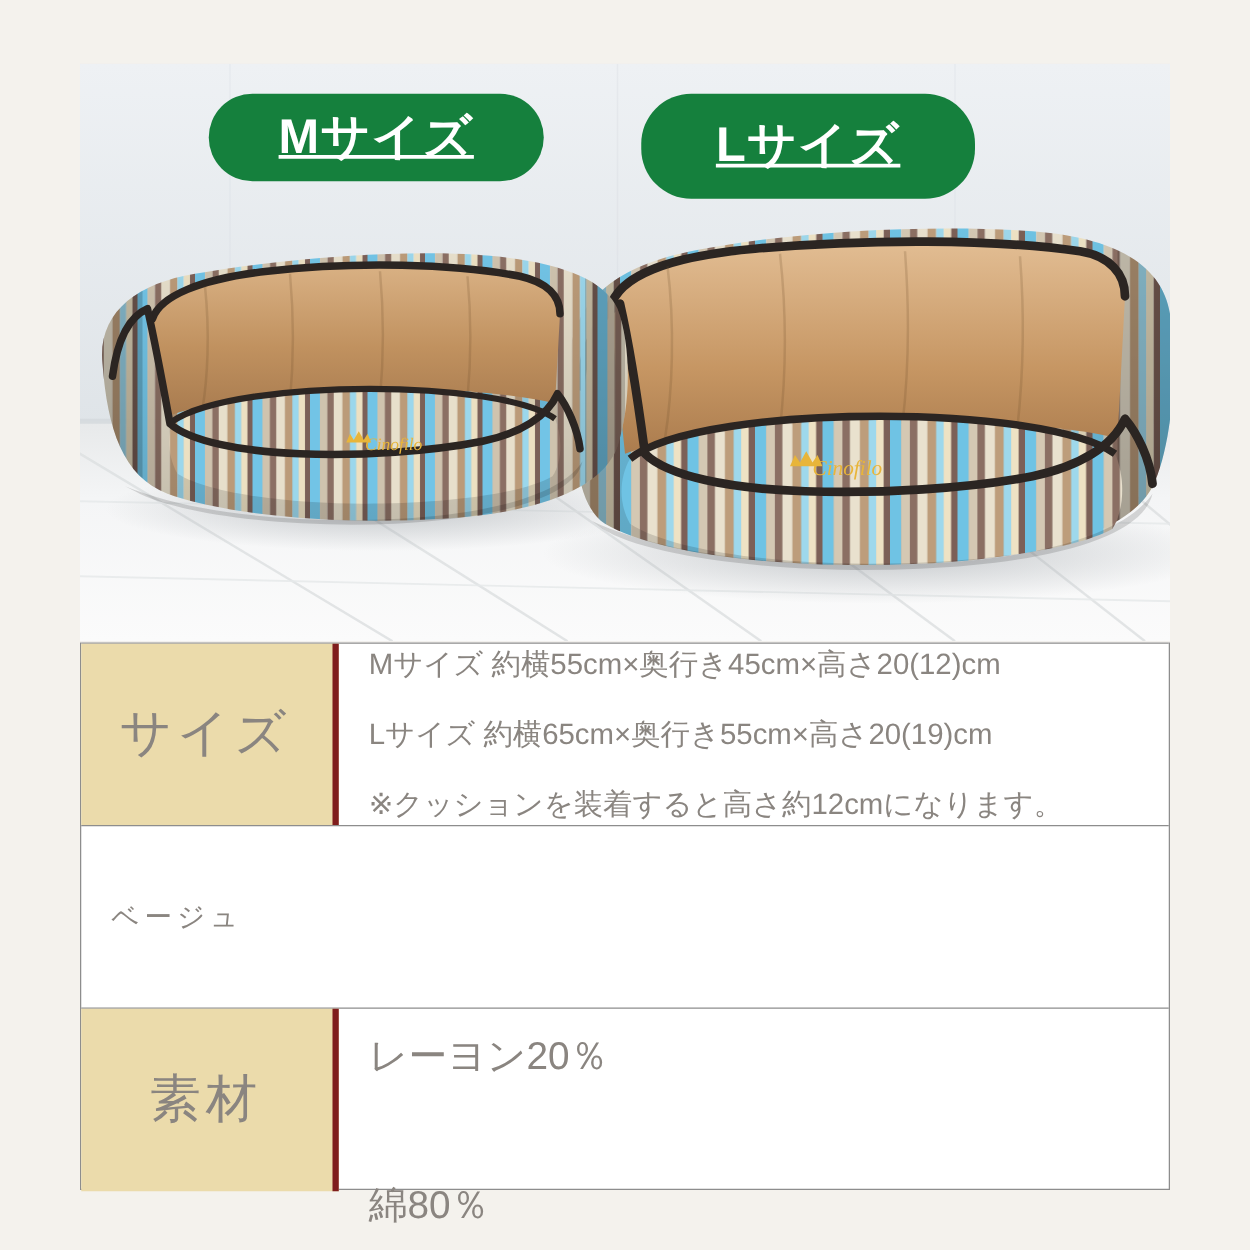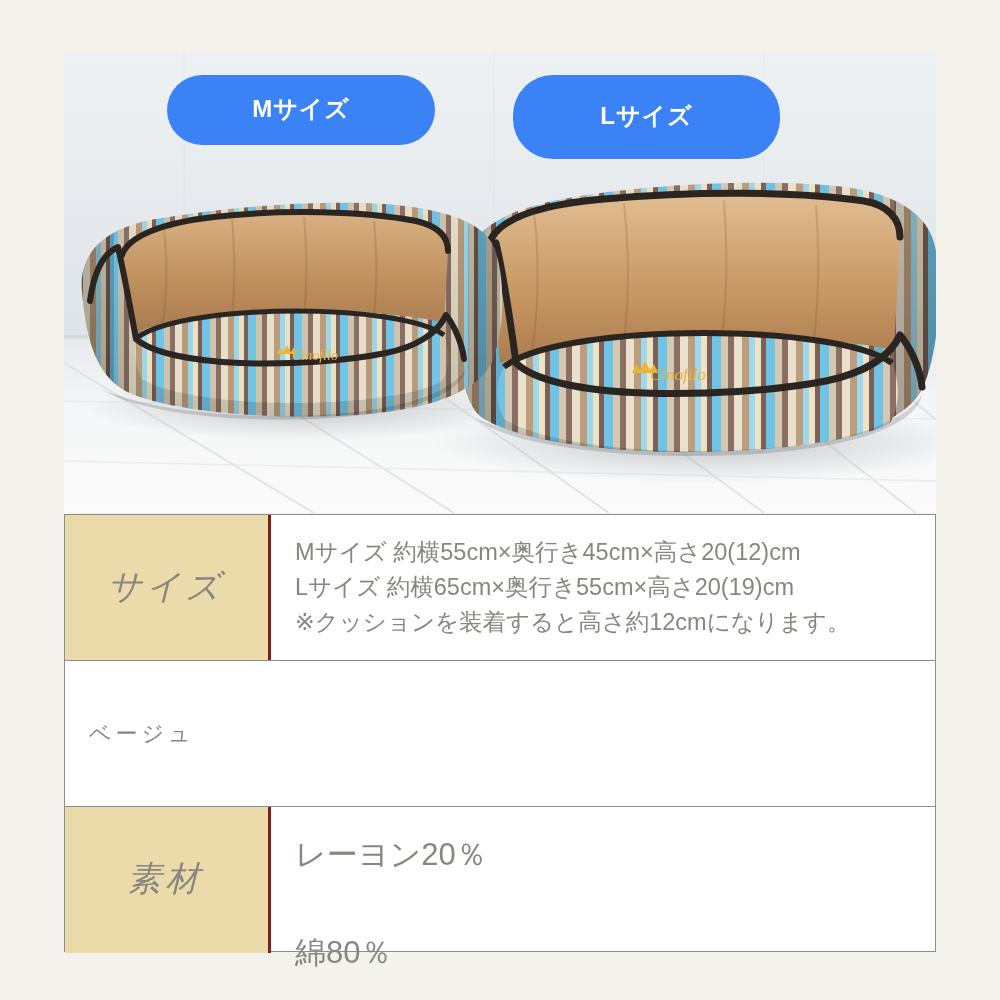--- a/index.html
+++ b/index.html
@@ -15,29 +15,30 @@
   #photo{
     position:absolute;left:64px;top:51px;width:872px;height:462px;
     overflow:hidden;background:#e9ecef;
   }
   #photo svg{display:block;width:872px;height:462px;}
 
   
   .badge{
     position:absolute;
     display:flex;align-items:center;justify-content:center;
-    background:#3b82f6;
+    background:#15803d;
     color:#ffffff;
     border-radius:40px;
-    font-size:24px;
+    font-size:39px;
     font-weight:700;
     letter-spacing:1px;
     box-sizing:border-box;
     padding-bottom:3px;
     z-index:5;
+    text-decoration:underline;
   }
   #badge-m{left:167px;top:75px;width:268px;height:70px;}
   #badge-l{left:513px;top:75px;width:267px;height:84px;}
 
   
   #spec-table{
     position:absolute;left:64px;top:514px;width:872px;height:438px;
     border:1px solid #8d8d8d;
     border-top:none;
     box-sizing:border-box;
@@ -49,36 +50,36 @@
     border-bottom:1px solid #8d8d8d;
     height:146px;
   }
   .spec-row:last-child{border-bottom:none;height:146px;}
   .spec-row.first{height:147px;border-top:1px solid #8d8d8d;}
 
   .spec-label{
     width:206px;
     flex:0 0 206px;
     background:#ebdbab;
-    border-right:3px solid #7f1d1d;
+    border-right:5px solid #7f1d1d;
     box-sizing:border-box;
     display:flex;align-items:center;justify-content:center;
     color:#8a8580;
-    font-size:34px;
+    font-size:41px;
     letter-spacing:4px;
     padding-right:2px;
     padding-bottom:2px;
-    font-style:italic;
   }
   .spec-value{
     flex:1 1 auto;
     box-sizing:border-box;
     display:flex;flex-direction:column;justify-content:center;
     padding-left:24px;
     color:#8a8580;
+    gap:21px;
   }
   .spec-value .line{
     font-size:24px;
     line-height:36px;
     white-space:nowrap;
   }
   
   #row-size .spec-value .line{font-size:23.5px;line-height:35px;}
   
   #row-color .spec-value .line{font-size:22px;line-height:40px;letter-spacing:4px;}

